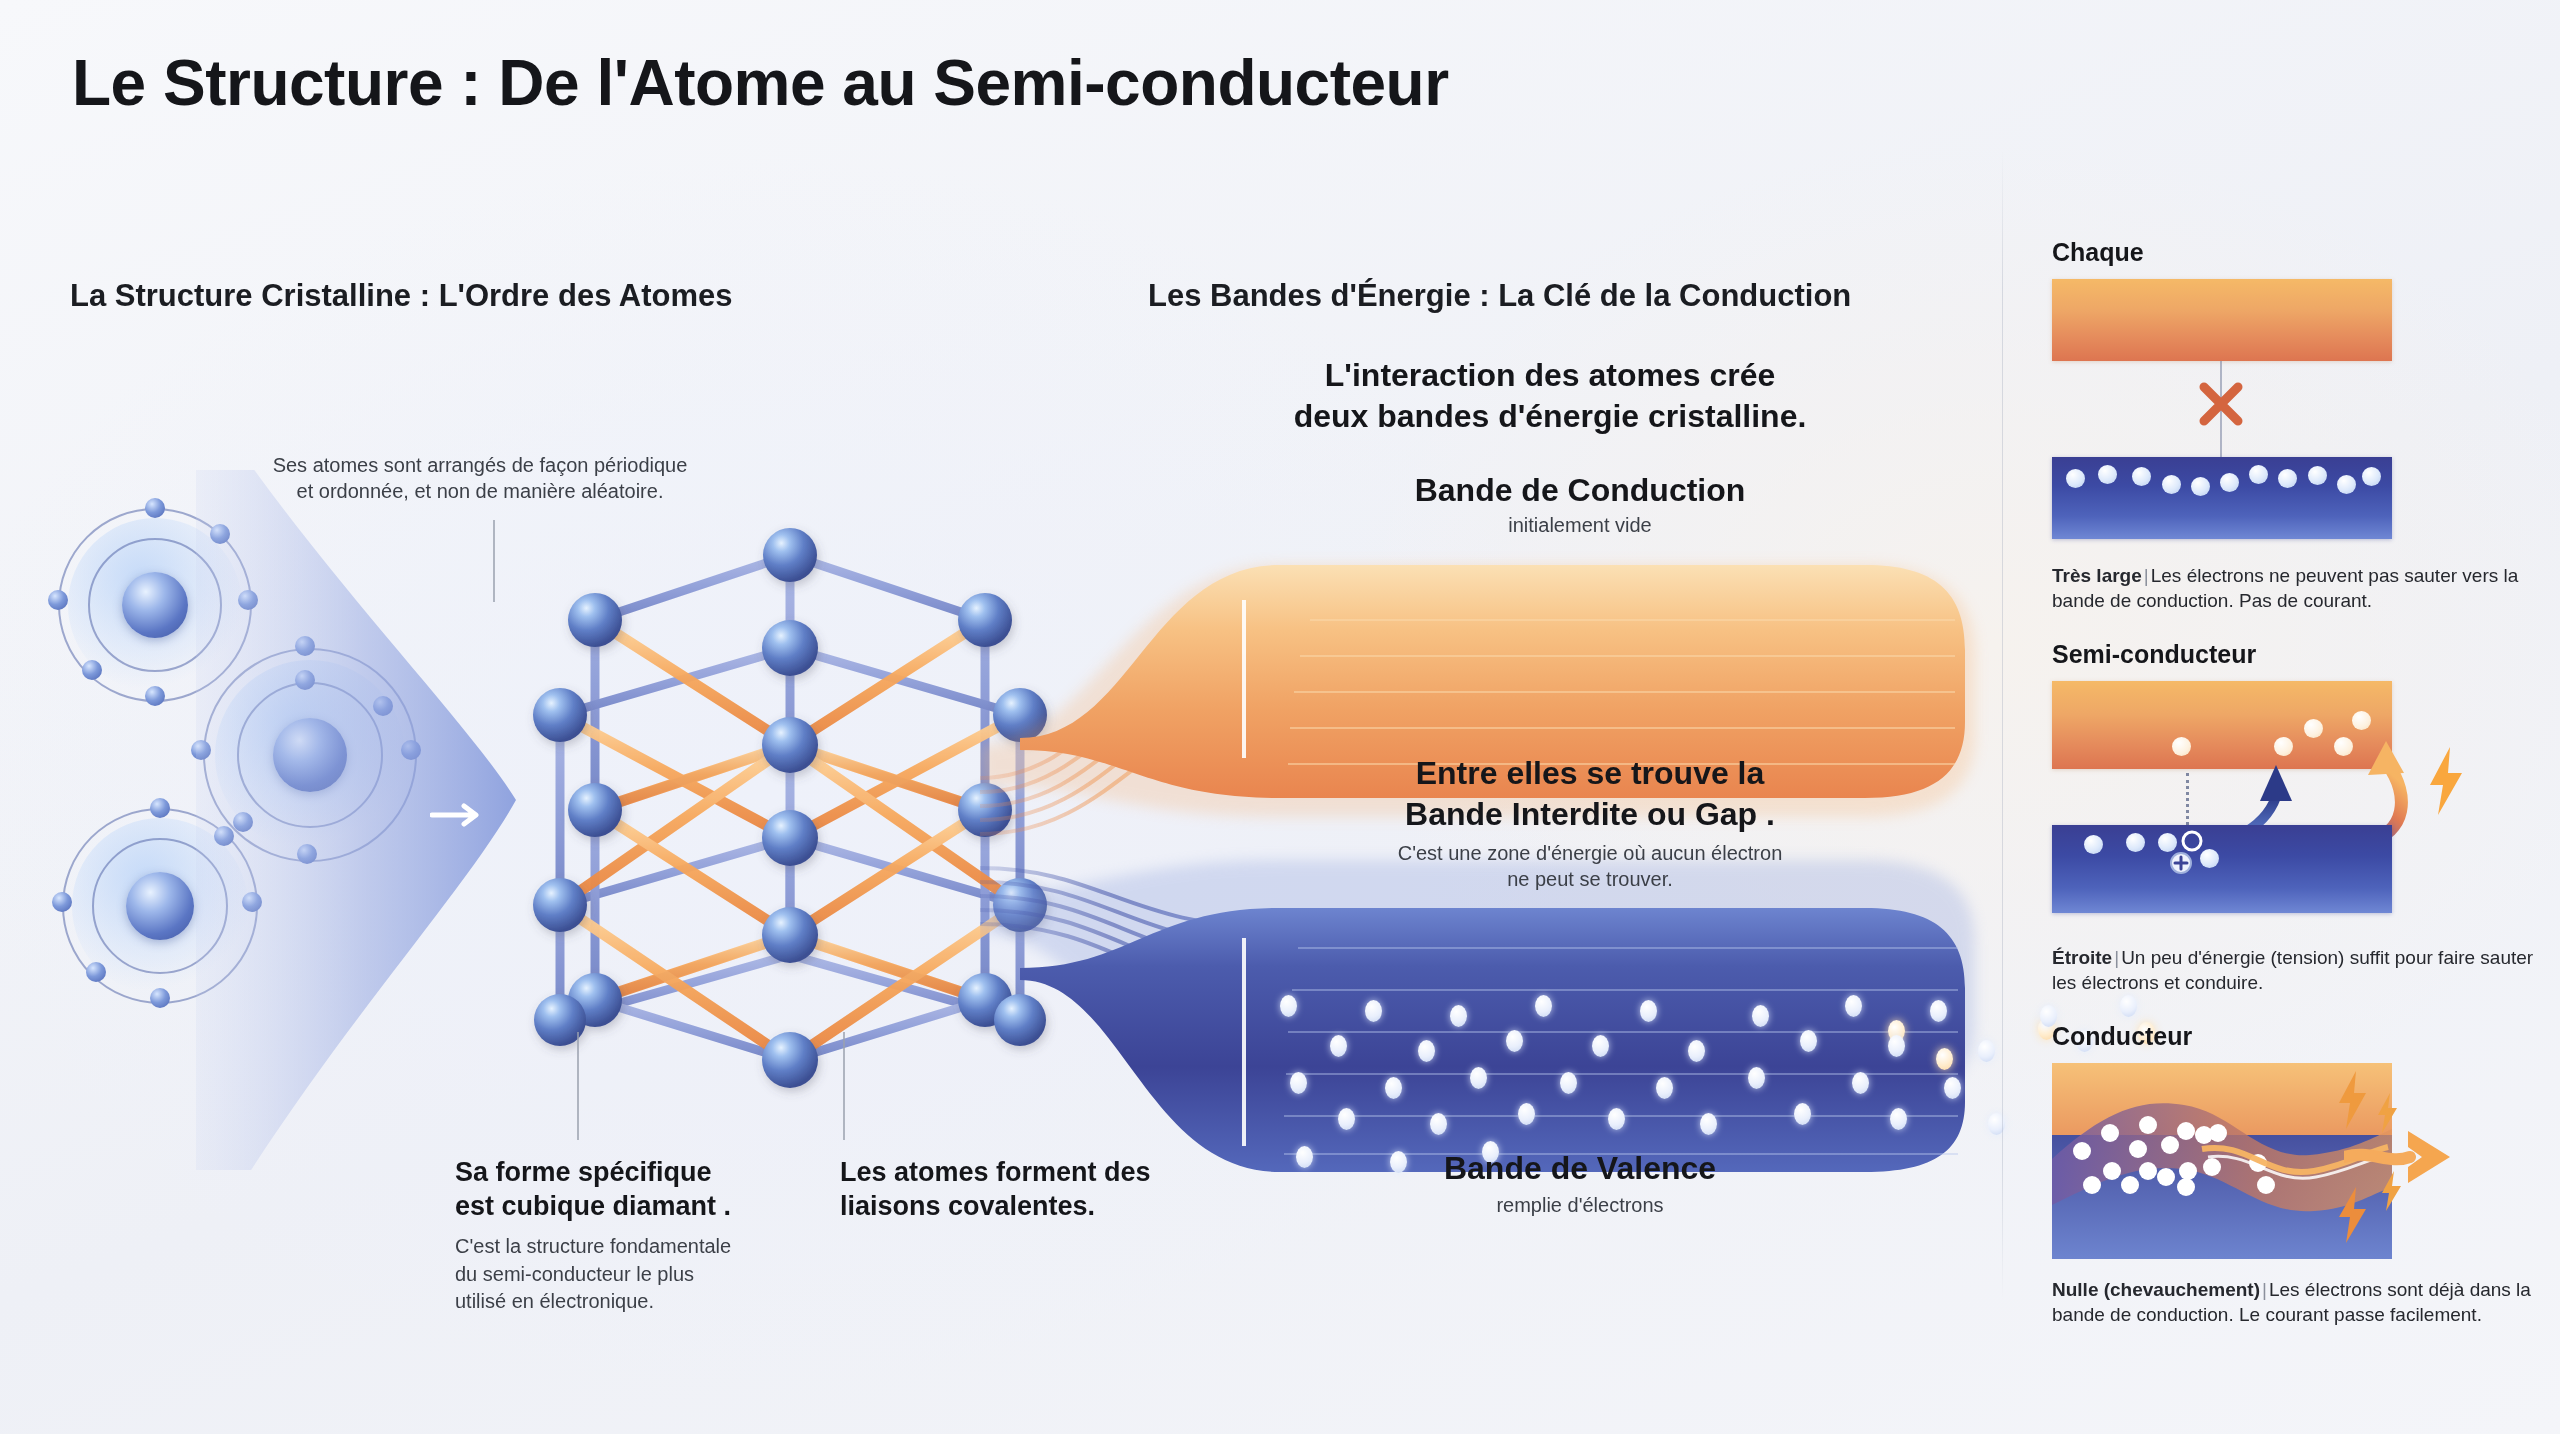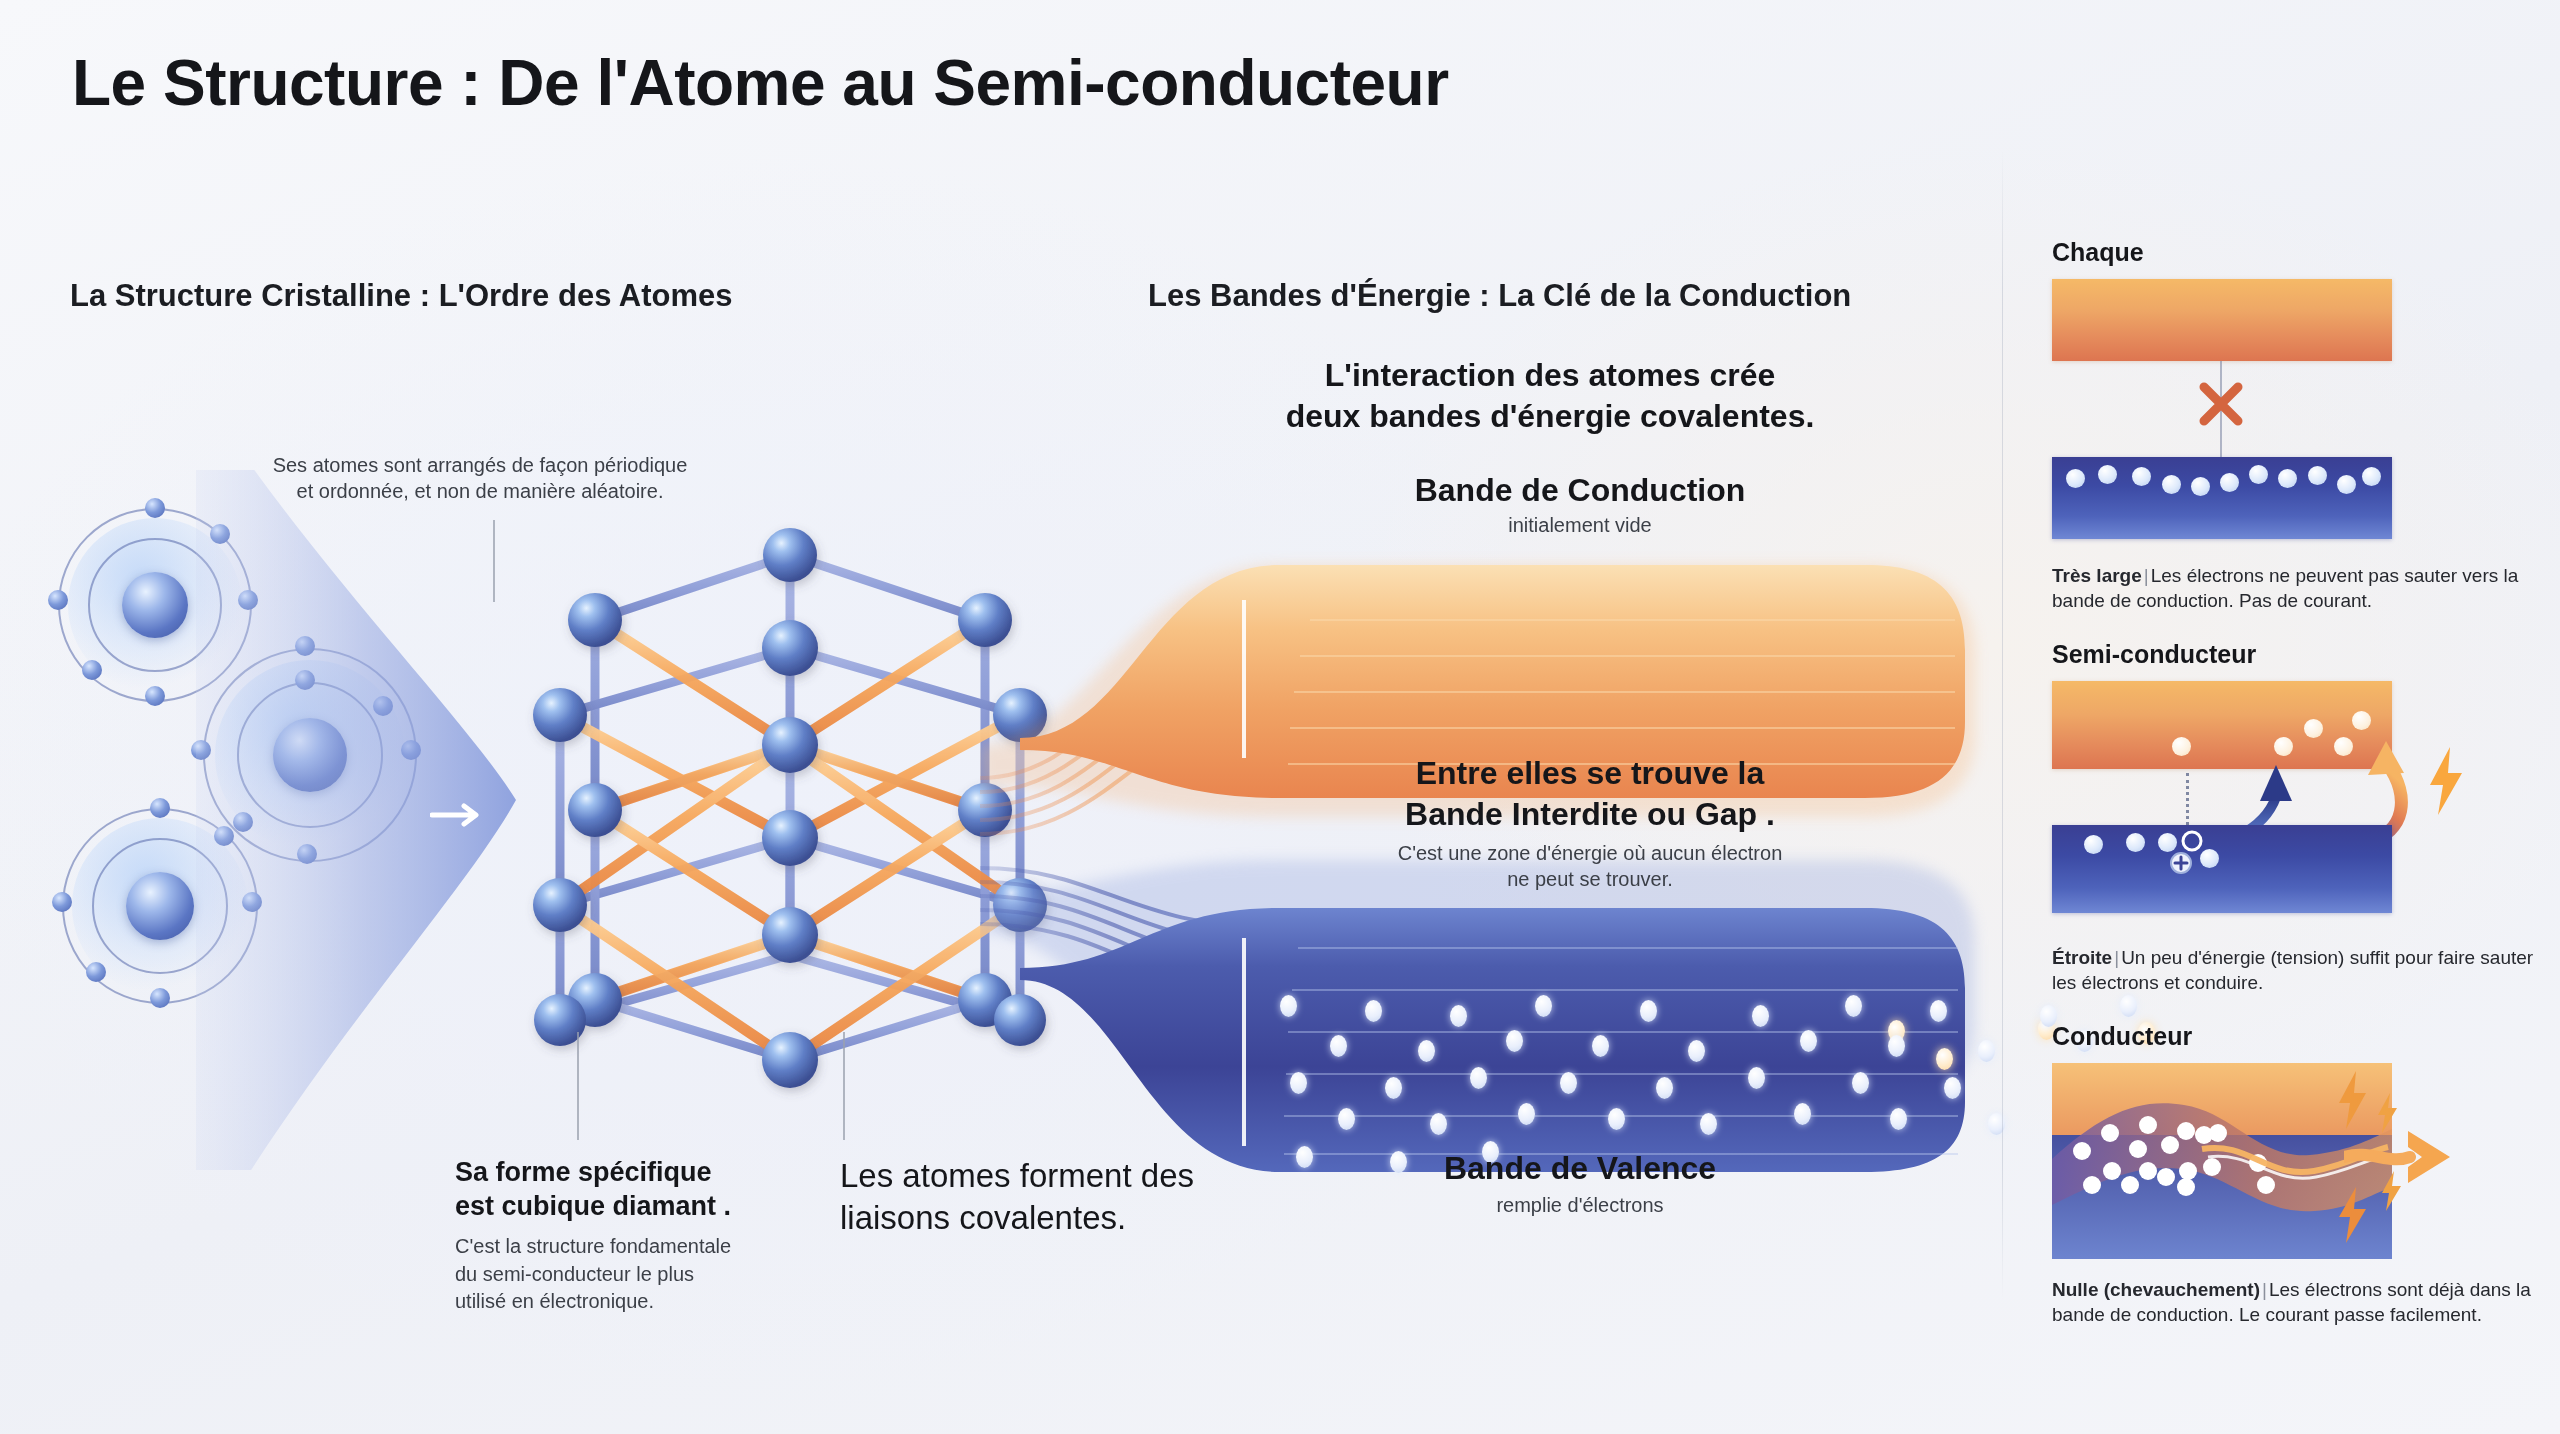--- a/index.html
+++ b/index.html
@@ -142,21 +142,21 @@
   <div class="section-head" id="head-left">La Structure Cristalline : L'Ordre des Atomes</div>
   <div class="section-head" id="head-right">Les Bandes d'Énergie : La Clé de la Conduction</div>
 
   <div class="block-sub" style="left:200px; top:452px; width:560px;">
     <div>Ses atomes sont arrangés de façon périodique</div>
     <div>et ordonnée, et non de manière aléatoire.</div>
   </div>
 
   <div class="block-title" style="left:1230px; top:355px; width:640px;">
     <div>L'interaction des atomes crée</div>
-    <div>deux bandes d'énergie covalentes.</div>
+    <div>deux bandes d'énergie cristalline.</div>
   </div>
 
   <div id="atoms-wrap">
 
     <div class="atom" style="left:10px; top:0px; width:210px; height:210px;">
       <div class="halo" style="left:18px; top:18px; width:174px; height:174px;"></div>
       <div class="shell" style="left:8px;  top:8px;  width:194px; height:194px;"></div>
       <div class="shell" style="left:38px; top:38px; width:134px; height:134px;"></div>
       <div class="nucleus" style="left:72px; top:72px; width:66px; height:66px;"></div>
       <div class="e" style="left:95px;  top:-2px;"></div>
@@ -434,21 +434,21 @@
       <div>est  cubique diamant  .</div>
     </div>
     <div style="font-size:20px; color:#3b3f47; line-height:1.38; margin-top:10px;">
       <div>C'est la structure fondamentale</div>
       <div>du semi-conducteur le plus</div>
       <div>utilisé en électronique.</div>
     </div>
   </div>
 
   <div style="position:absolute; left:840px; top:1155px; width:360px;">
-    <div style="font-size:33px; font-weight:400; color:#15161a; line-height:1.26;">
+    <div style="font-size:27px; font-weight:700; color:#15161a; line-height:1.26;">
       <div>Les atomes forment des</div>
       <div>liaisons covalentes.</div>
     </div>
   </div>
 
   <div id="divider"></div>
 
   <div class="side-panel" style="top:238px;">
     <div class="side-title">Chaque</div>
     <div class="mini-stage" style="height:270px;">

